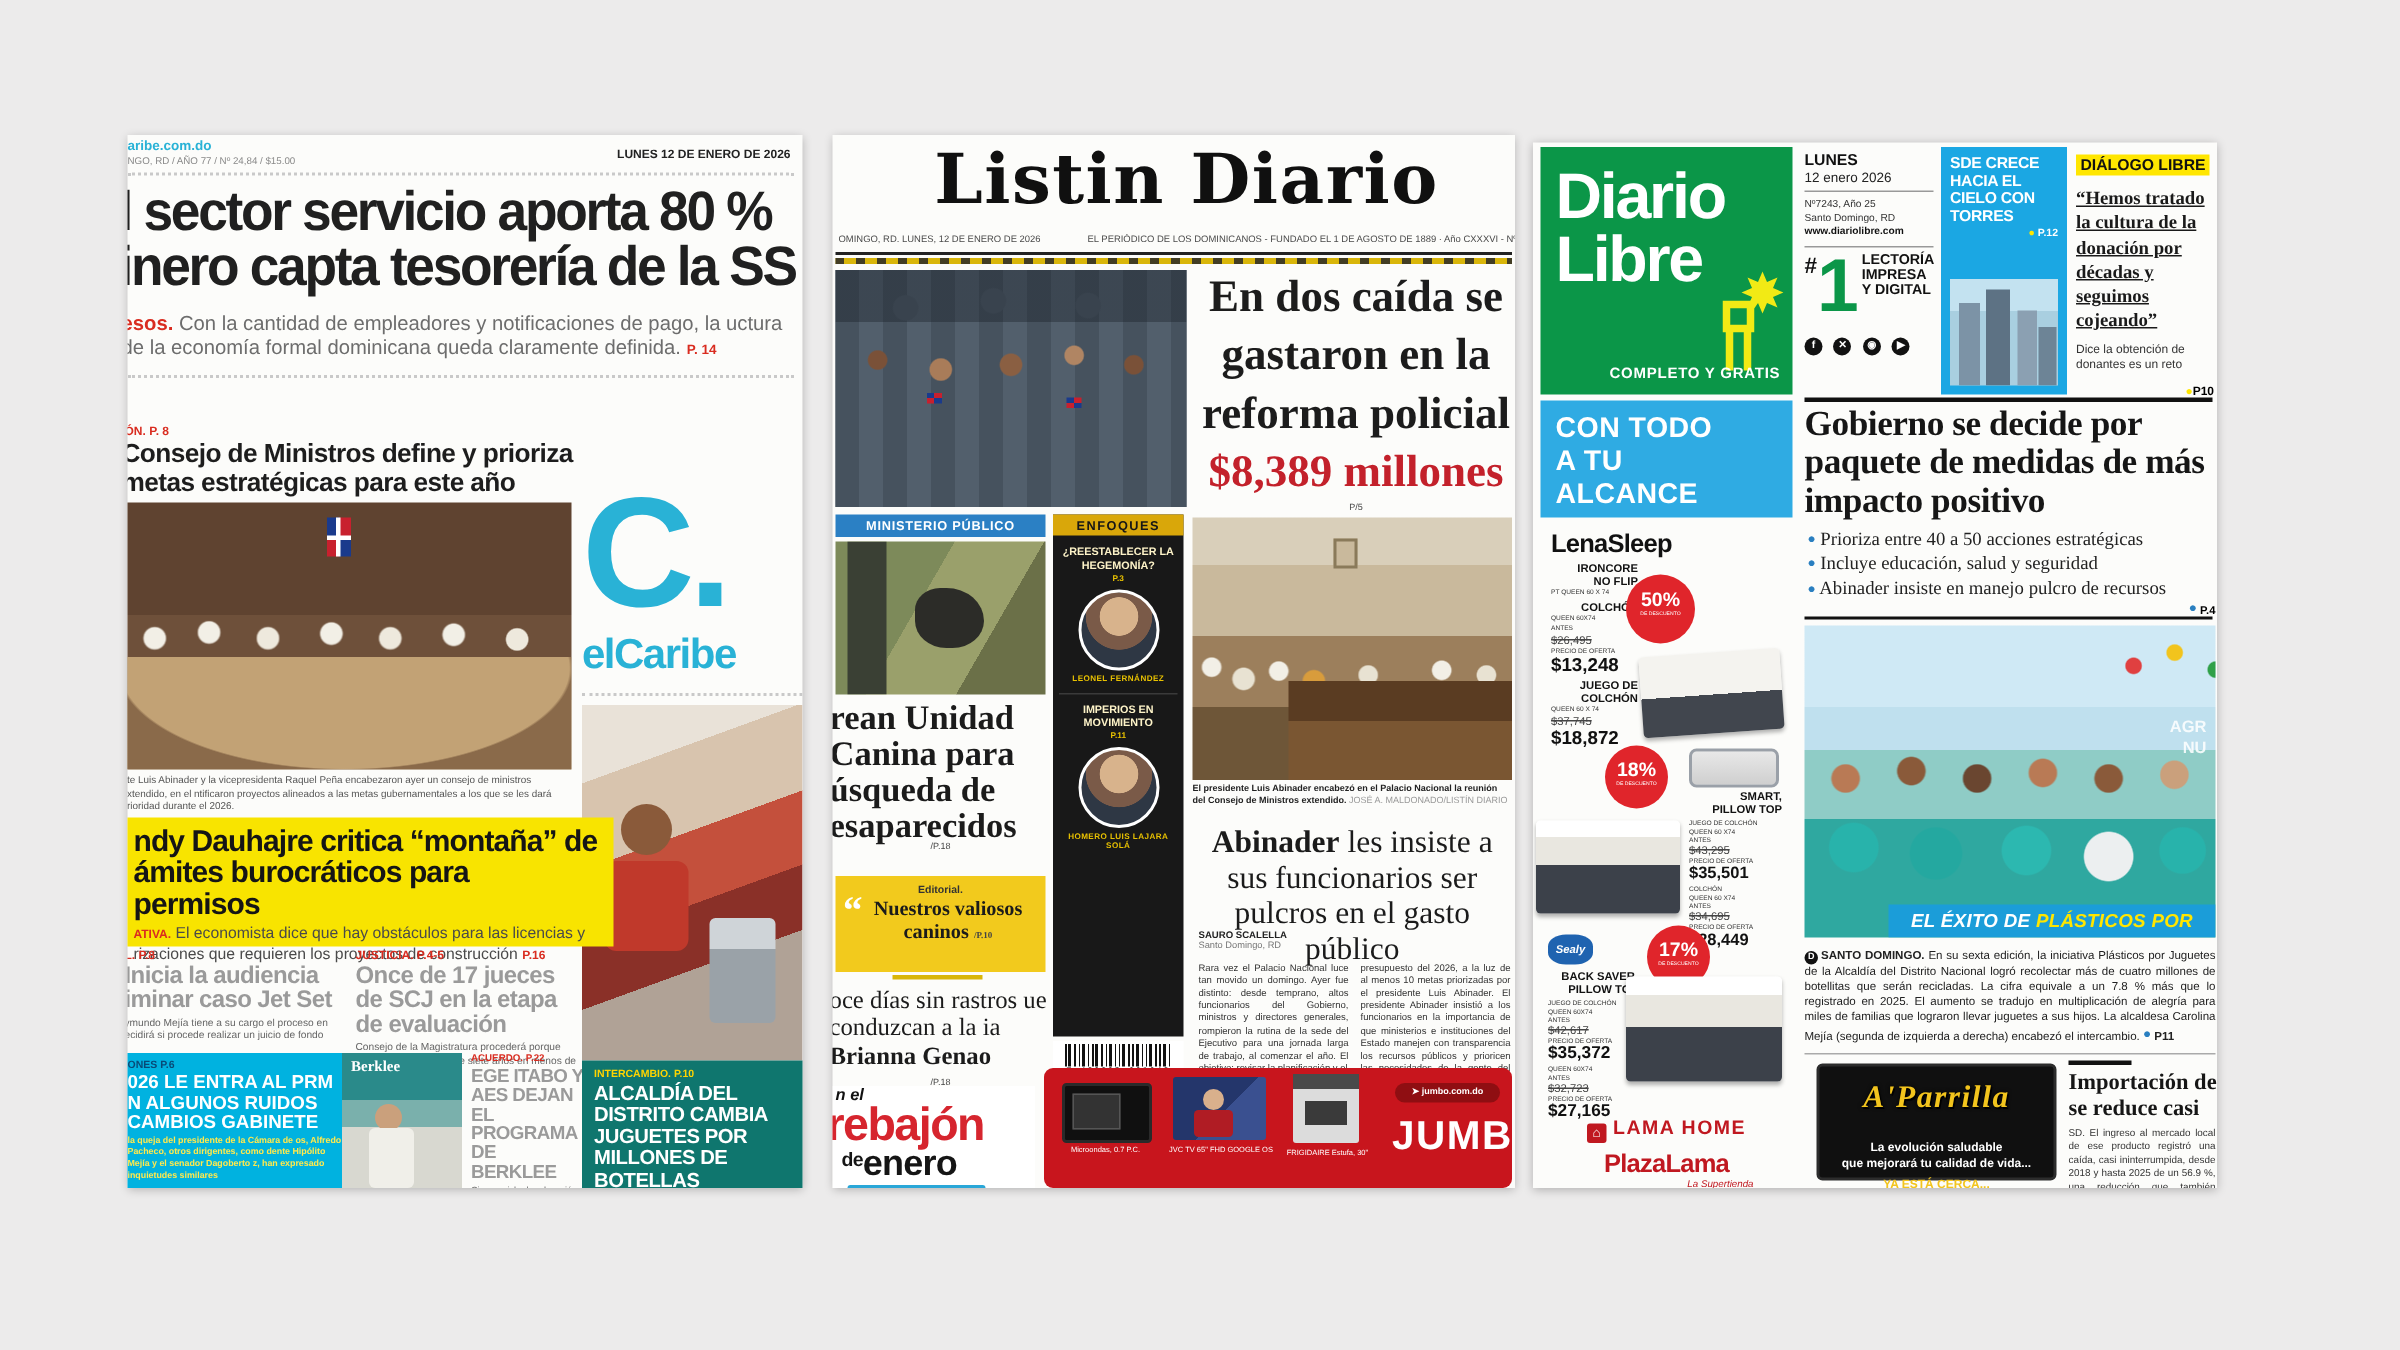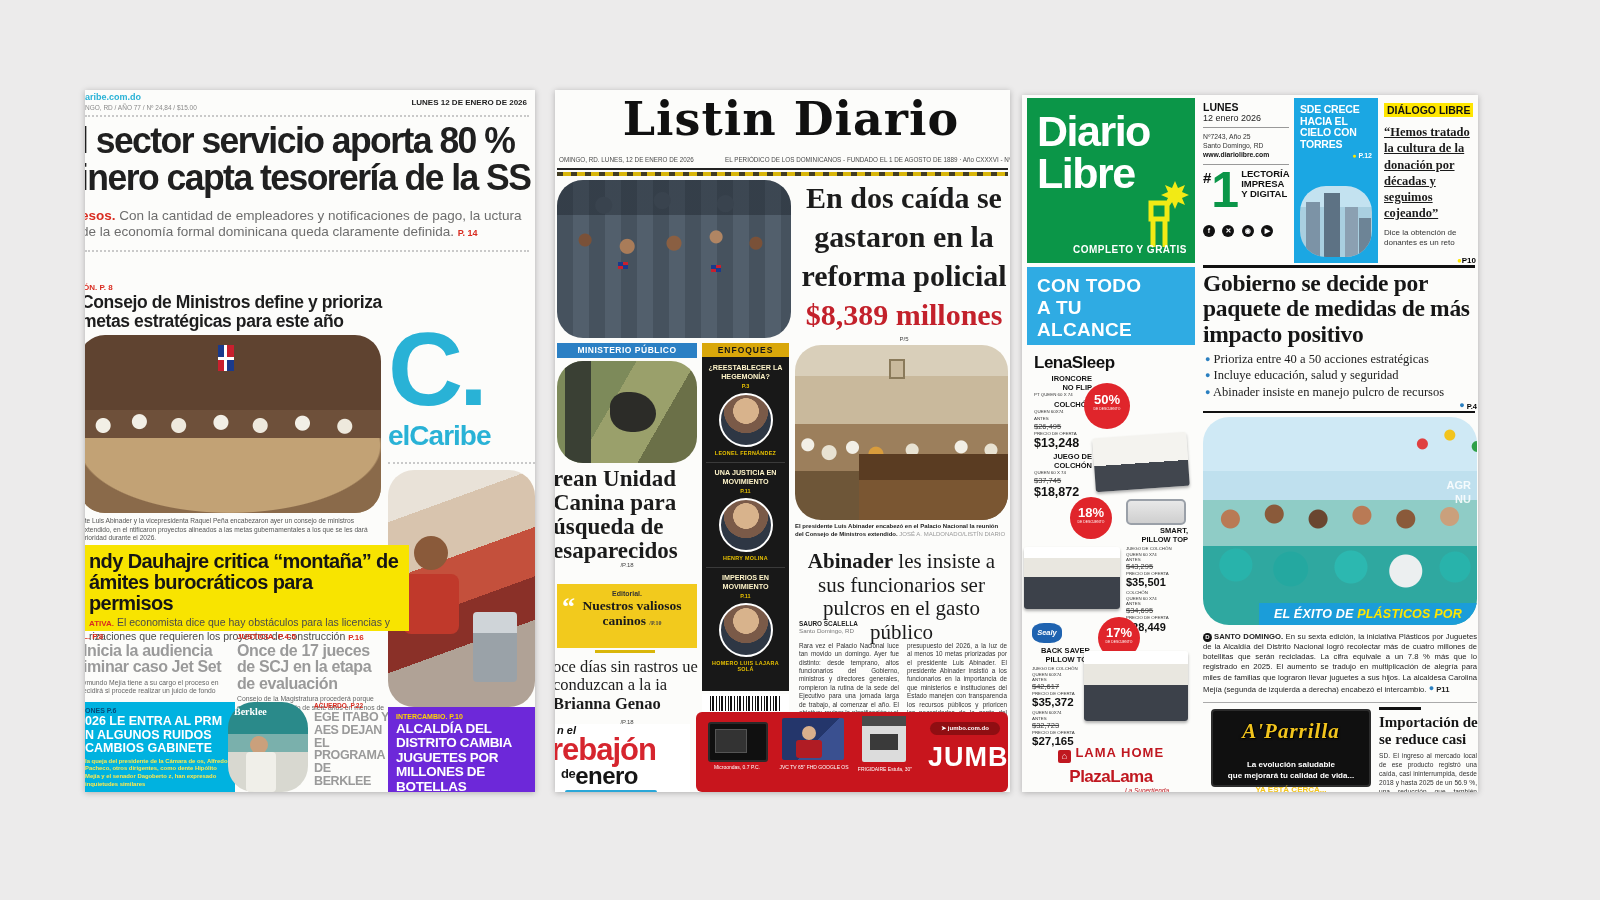--- a/index.html
+++ b/index.html
@@ -24,24 +24,24 @@
   .ec-brand{color:#29b2d6;font-weight:800;font-size:28px;letter-spacing:-1px;}
   .ec-yellow{background:#f8e400;}
   .ec-yh{font-weight:800;color:#151515;font-size:20px;line-height:1.04;letter-spacing:-.6px;}
   .ec-ydeck{font-size:10.5px;color:#4a4a4a;line-height:1.25;}
   .ec-gray-h{font-weight:800;color:#9a9a9a;font-size:16px;line-height:1.02;letter-spacing:-.4px;}
   .ec-sdeck{font-size:6.8px;color:#666;line-height:1.3;}
   .ec-cyanbox{background:#00b2e0;}
   .ec-cyk{font-size:7px;font-weight:bold;color:#084a77;}
   .ec-cyh{color:#fff;font-weight:800;font-size:12.5px;line-height:1.08;}
   .ec-cyd{color:#ffe94d;font-size:5.9px;font-weight:bold;line-height:1.35;}
-  .ec-blackbox{background:#6d28d9;}
+  .ec-blackbox{background:#0f766e;}
   .ec-bk{color:#ffd400;font-weight:bold;font-size:7px;}
   .ec-bh{color:#fff;font-weight:800;font-size:13.5px;line-height:1.07;letter-spacing:-.3px;}
-  .ph{position:absolute;overflow:hidden;border-radius:26px;}
+  .ph{position:absolute;overflow:hidden;}
   
   .li-mast{font-family:"DejaVu Serif",serif;font-weight:bold;font-size:46px;color:#101010;letter-spacing:1px;text-align:center;margin-left:17px;}
   .li-dl{font-size:6.3px;color:#4a4a4a;}
   .li-rule{border-top:2.5px solid #222;}
   .li-strip{background:#d9b60a;background-image:repeating-linear-gradient(90deg,rgba(40,40,40,.85) 0 6px,transparent 6px 14px);}
   .li-h1{font-family:"Liberation Serif",serif;font-weight:bold;color:#1c1c1c;font-size:30px;line-height:1.3;text-align:center;}
   .li-red{color:#c3212b;}
   .li-banner{background:#2b80c4;color:#fff;font-weight:bold;font-size:8.5px;text-align:center;letter-spacing:.5px;}
   .li-h2{font-family:"Liberation Serif",serif;font-weight:bold;color:#1b1b1b;font-size:23px;line-height:1.04;}
   .li-pg{font-size:6px;color:#444;text-align:center;}
@@ -246,27 +246,20 @@
     <div class="abs li-black" style="left:147px;top:253px;width:87px;height:348px;">
       <div class="li-enf-h" style="height:14px;line-height:14px;">ENFOQUES</div>
       <div style="padding:6px 4px 0;">
         <div class="li-enf-t">¿REESTABLECER LA HEGEMONÍA?</div>
         <div class="li-enf-p" style="margin-top:2px;">P.3</div>
         <div class="li-port" style="width:50px;height:50px;margin:4px auto 3px;"></div>
         <div class="li-enf-n">LEONEL FERNÁNDEZ</div>
         <div style="border-top:1px solid #3a3a3a;margin-top:6px;"></div>
       </div>
       <div style="padding:5px 4px 0;">
-        <div class="li-enf-t">UNA JUSTICIA EN MOVIMIENTO</div>
-        <div class="li-enf-p" style="margin-top:2px;">P.11</div>
-        <div class="li-port" style="width:50px;height:50px;margin:4px auto 3px;"></div>
-        <div class="li-enf-n">HENRY MOLINA</div>
-        <div style="border-top:1px solid #3a3a3a;margin-top:6px;"></div>
-      </div>
-      <div style="padding:5px 4px 0;">
         <div class="li-enf-t">IMPERIOS EN MOVIMIENTO</div>
         <div class="li-enf-p" style="margin-top:2px;">P.11</div>
         <div class="li-port" style="width:50px;height:50px;margin:4px auto 3px;"></div>
         <div class="li-enf-n">HOMERO LUIS LAJARA SOLÁ</div>
       </div>
     </div>
     <div class="abs" style="left:147px;top:604px;width:87px;height:28px;background:#fff;text-align:center;">
       <div style="height:15px;margin:2px 8px 0;background:repeating-linear-gradient(90deg,#111 0 1px,transparent 1px 2px,#111 2px 4px,transparent 4px 6px,#111 6px 7px,transparent 7px 9px);"></div>
       <div class="mono" style="font-size:6px;letter-spacing:1px;">7 460893 001048</div>
     </div>

